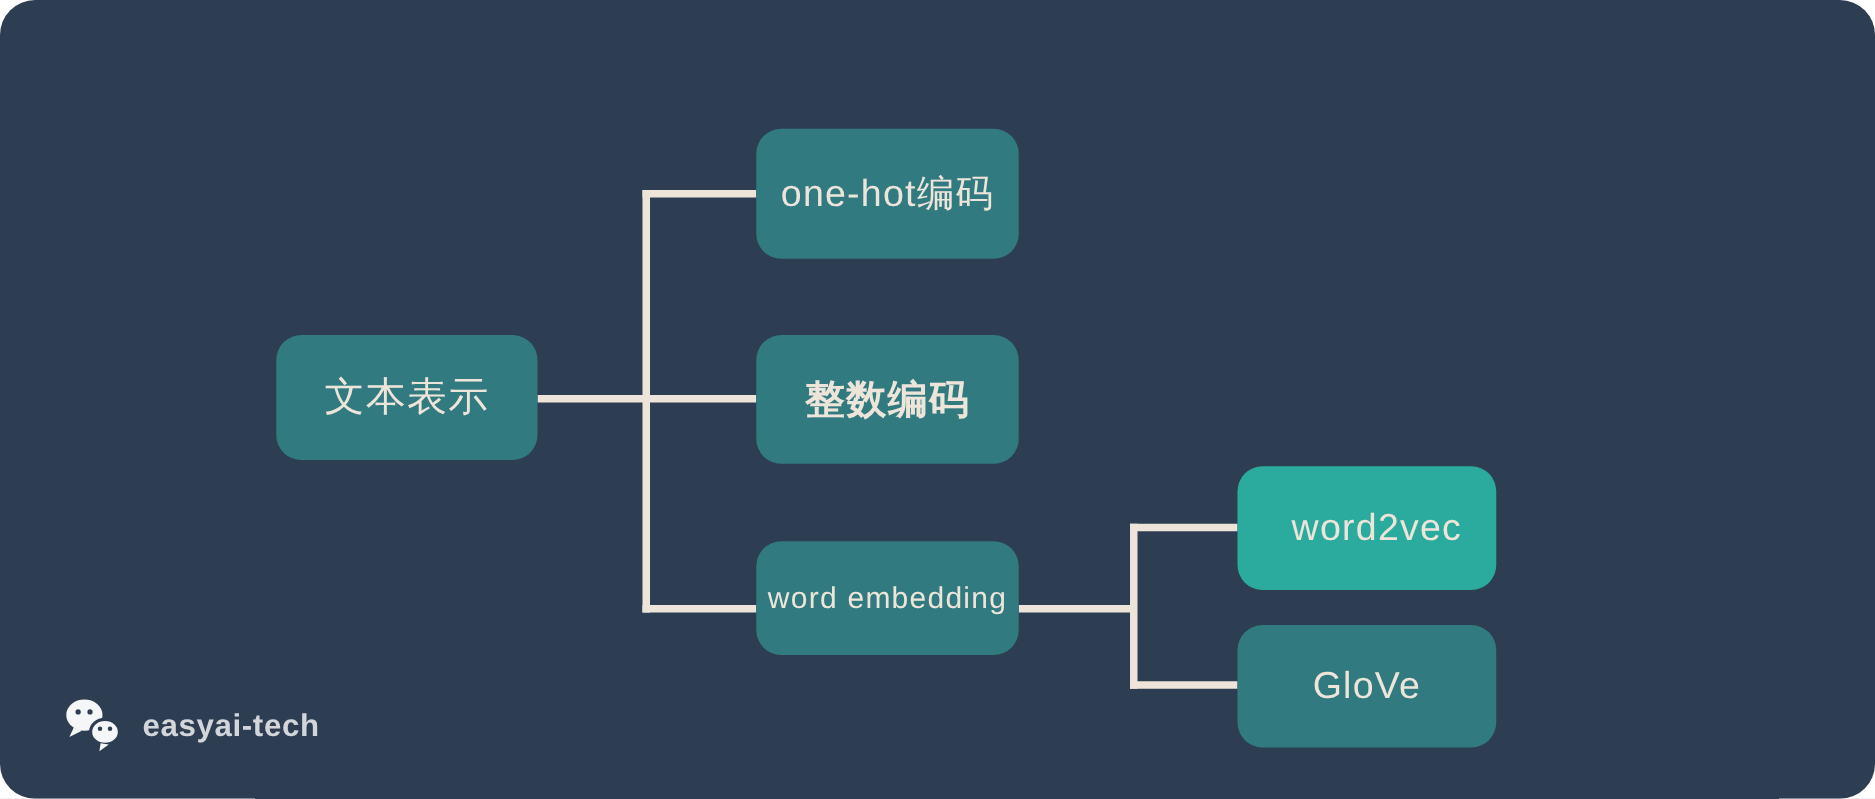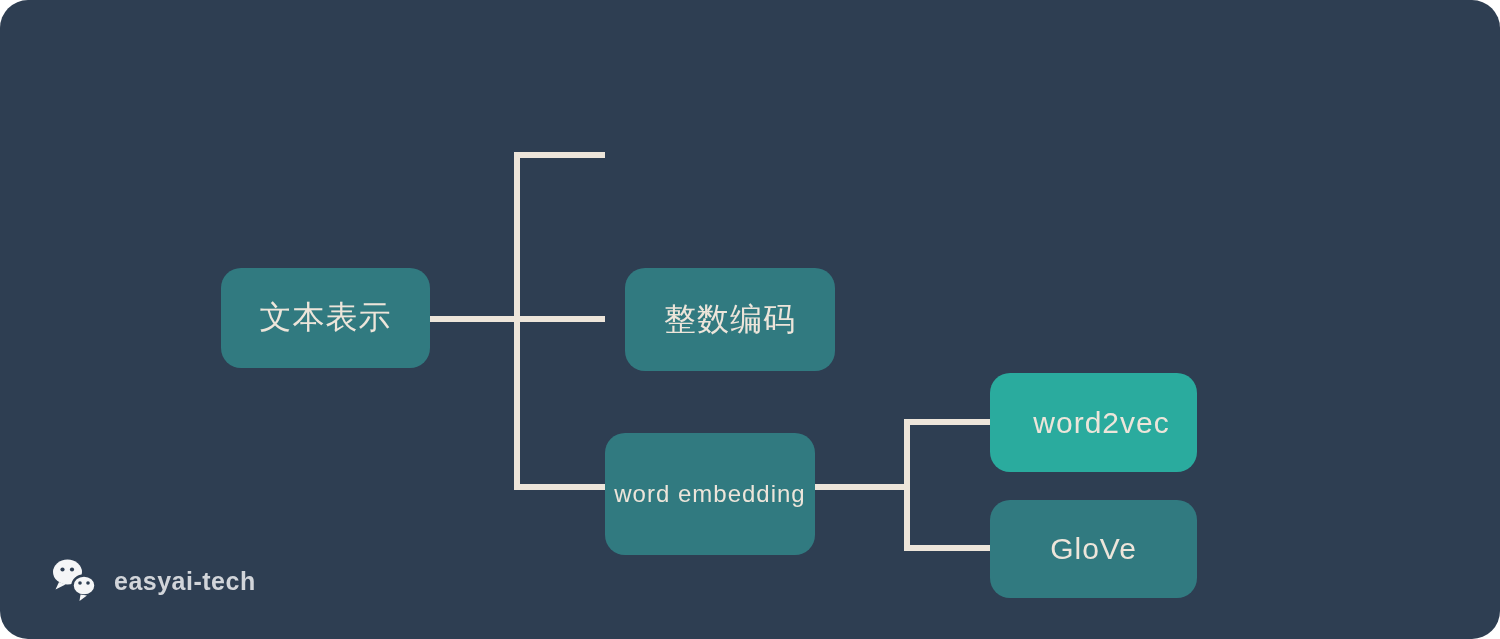--- a/index.html
+++ b/index.html
@@ -25,22 +25,22 @@
     align-items: center;
     justify-content: center;
     font-size: 32px;
     font-weight: 400;
     letter-spacing: 1px;
     white-space: nowrap;
     box-sizing: border-box;
   }
   .node-root      { left: 221px; top: 268px; width: 209px; height: 100px; font-family: Liberation Serif, serif; }
   .node-onehot    { left: 605px; top: 103px; width: 210px; height: 104px; font-size: 30px; }
-  .node-integer   { left: 625px; top: 268px; width: 210px; height: 103px; }
-  .node-wemb      { left: 605px; top: 433px; width: 210px; height:  122px; font-size: 24px; }
+  .node-integer   { left: 605px; top: 268px; width: 210px; height: 103px; font-weight: bold; }
+  .node-wemb      { left: 605px; top: 433px; width: 210px; height:  91px; font-size: 24px; }
   .node-word2vec  { left: 990px; top: 373px; width: 207px; height:  99px; font-size: 30px; background:#2AAB9E; }
   .node-glove     { left: 990px; top: 500px; width: 207px; height:  98px; font-size: 30px; }
   .line {
     position: absolute;
     background: #EDE5DA;
   }
   .l-root-h   { left: 430px; top: 316px; width: 175px; height: 6px; }
   .l-trunk1-v { left: 514px; top: 152px; width: 6px;   height: 338px; }
   .l-onehot-h { left: 514px; top: 152px; width: 91px;  height: 6px; }
   .l-wemb-h   { left: 514px; top: 484px; width: 91px;  height: 6px; }
@@ -75,20 +75,23 @@
   <div class="line l-wemb-h" style="background-color: rgb(237, 229, 218);"></div>
   <div class="line l-wemb-r-h" style="background-color: rgb(237, 229, 218);"></div>
   <div class="line l-trunk2-v" style="background-color: rgb(237, 229, 218);"></div>
   <div class="line l-w2v-h" style="background-color: rgb(237, 229, 218);"></div>
   <div class="line l-glove-h" style="background-color: rgb(237, 229, 218);"></div>
 
   <div class="node node-root" style="background-color: rgb(49, 122, 128);">
     <span>文本表示</span>
   </div>
 
+  <div class="node node-onehot" style="background-color: rgb(49, 122, 128);">
+    <span>one-hot编码</span>
+  </div>
 
   <div class="node node-integer" style="background-color: rgb(49, 122, 128);">
     <span>整数编码</span>
   </div>
 
   <div class="node node-wemb" style="background-color: rgb(49, 122, 128);">
     <span>word embedding</span>
   </div>
 
   <div class="node node-word2vec" style="background-color: rgb(42, 171, 158); padding-left: 16px;">

